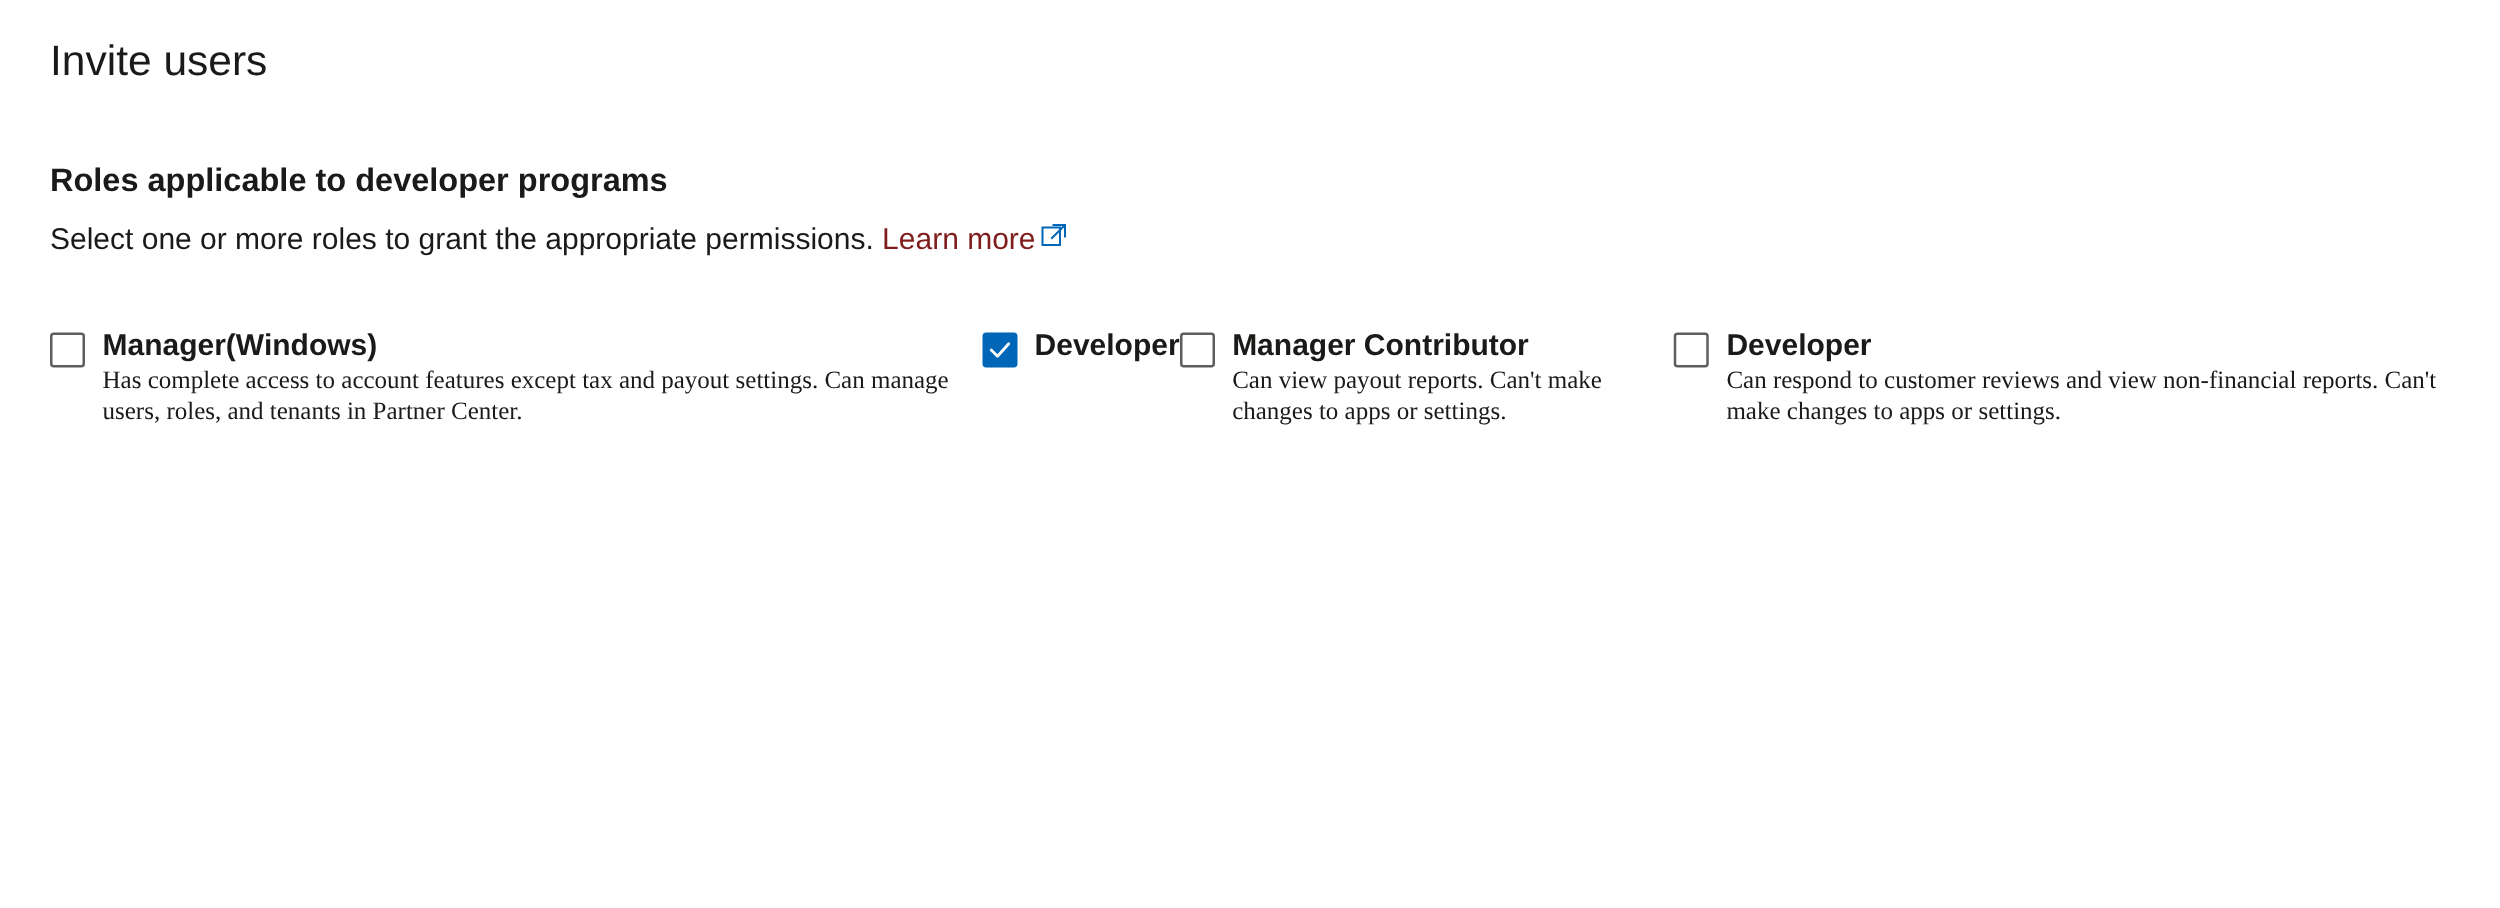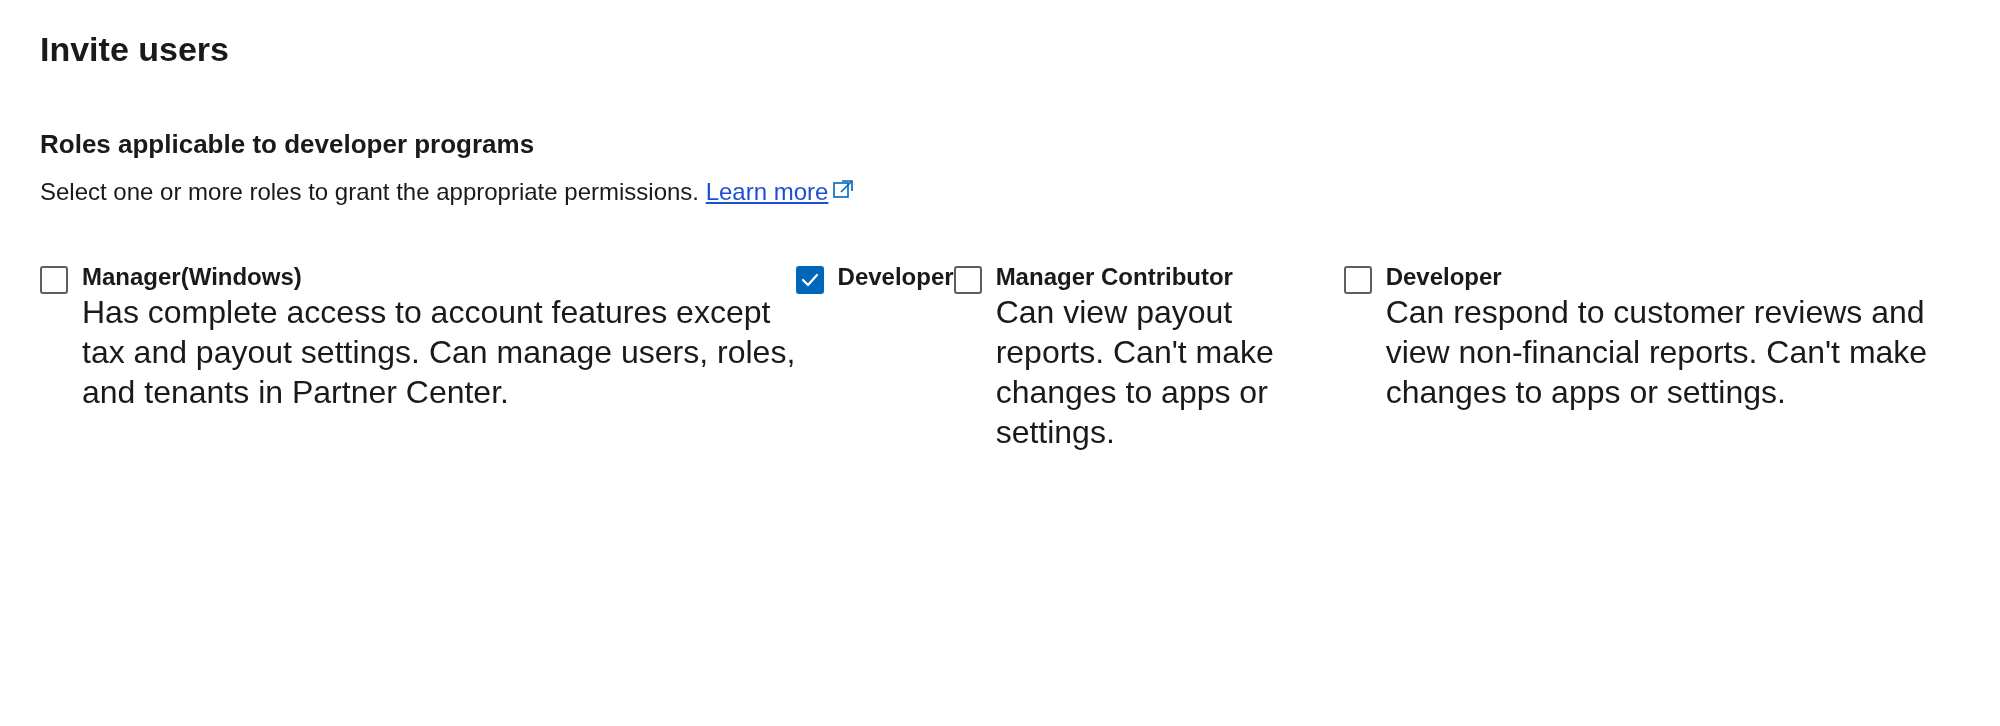--- a/index.html
+++ b/index.html
@@ -9,37 +9,36 @@
     }
     body {
       font-family: "Segoe UI", -apple-system, BlinkMacSystemFont, sans-serif;
       background: #ffffff;
       color: #1b1a19;
       padding: 30px 40px;
       width: 2000px;
     }
     .page-title {
       font-size: 34px;
-      font-weight: 700;
+      font-weight: 400;
       margin-bottom: 60px;
     }
     .section-heading {
       font-size: 26px;
       font-weight: 600;
       margin-bottom: 18px;
     }
     .section-desc {
       font-size: 24px;
       font-weight: 400;
       color: #1b1a19;
       margin-bottom: 55px;
     }
     .learn-more-link {
-      color: #1d4ed8;
-      text-decoration: underline;
+      color: #7f1d1d;
       cursor: pointer;
     }
     .external-icon {
       display: inline-block;
       vertical-align: -1px;
       margin-left: 4px;
     }
     .roles-list {
       display: flex;
       flex-direction: row;
@@ -76,23 +75,24 @@
     }
     .role-text {
       flex: 1 1 auto;
     }
     .role-label {
       font-size: 24px;
       font-weight: 700;
       line-height: 1.25;
     }
     .role-desc {
-      font-size: 32px;
+      font-size: 20px;
       font-weight: 400;
       line-height: 1.25;
+      font-family: Liberation Serif, serif;
     }
   </style>
 </head>
 <body>
 
 <h1 class="page-title">Invite users</h1>
 
 <h2 class="section-heading">Roles applicable to developer programs</h2>
 
 <p class="section-desc">

